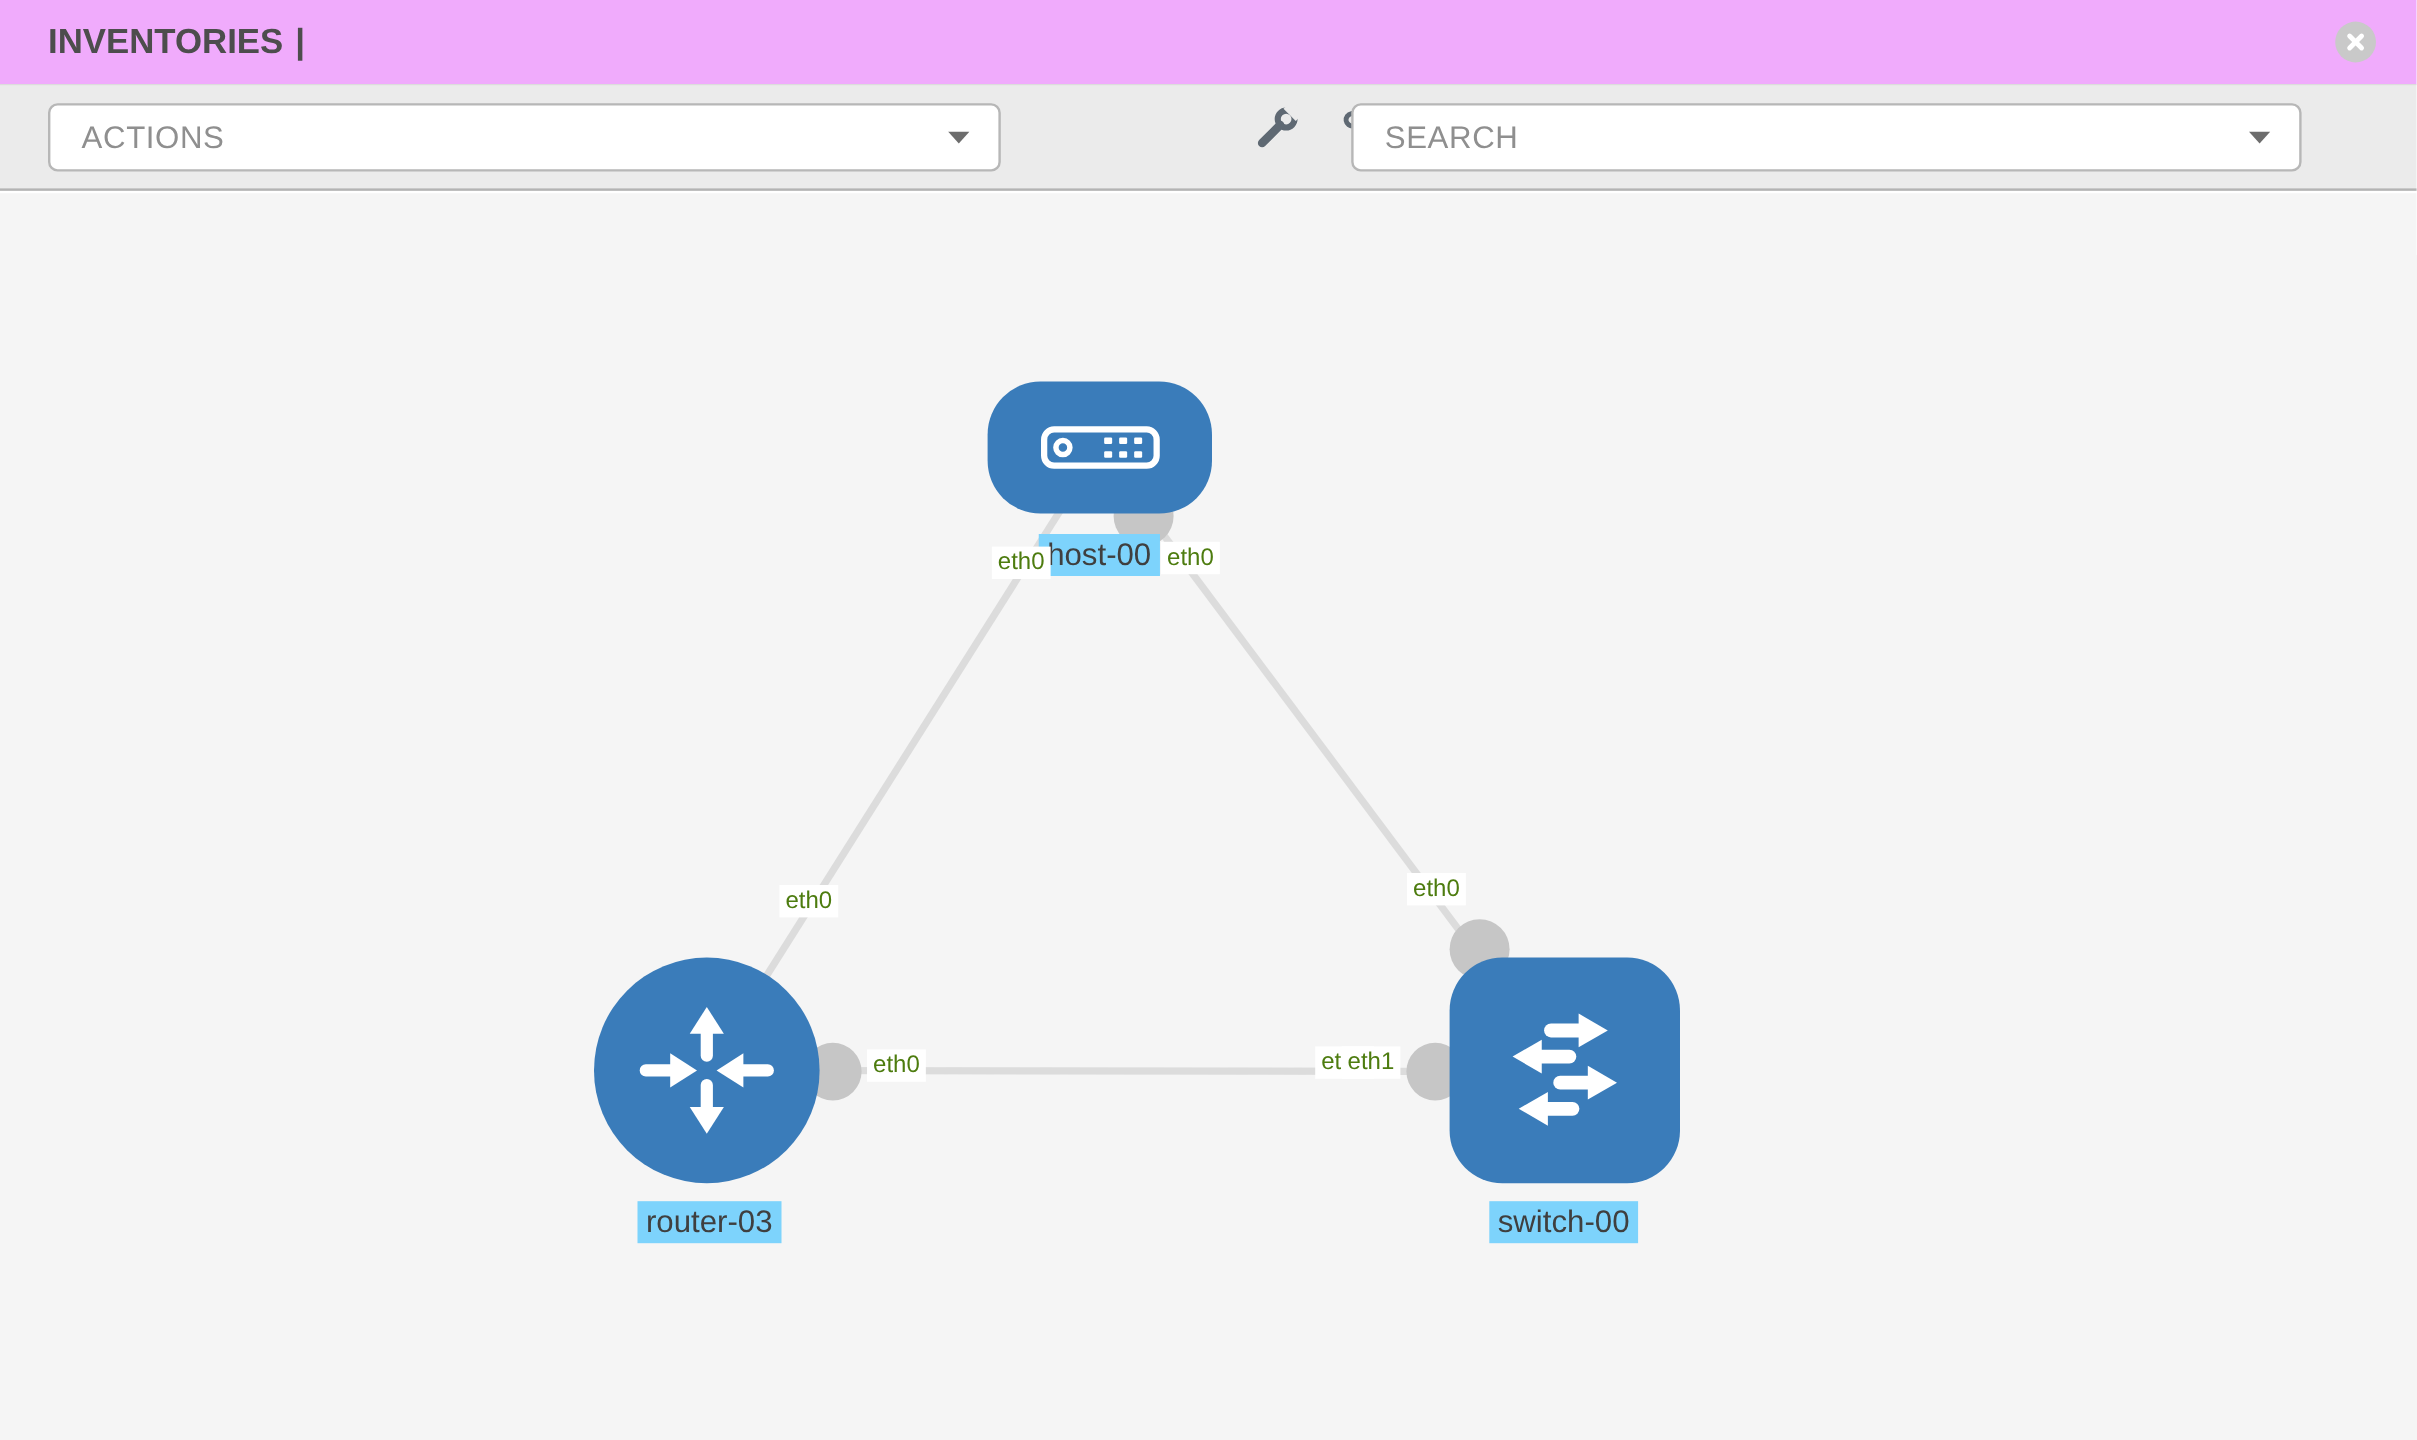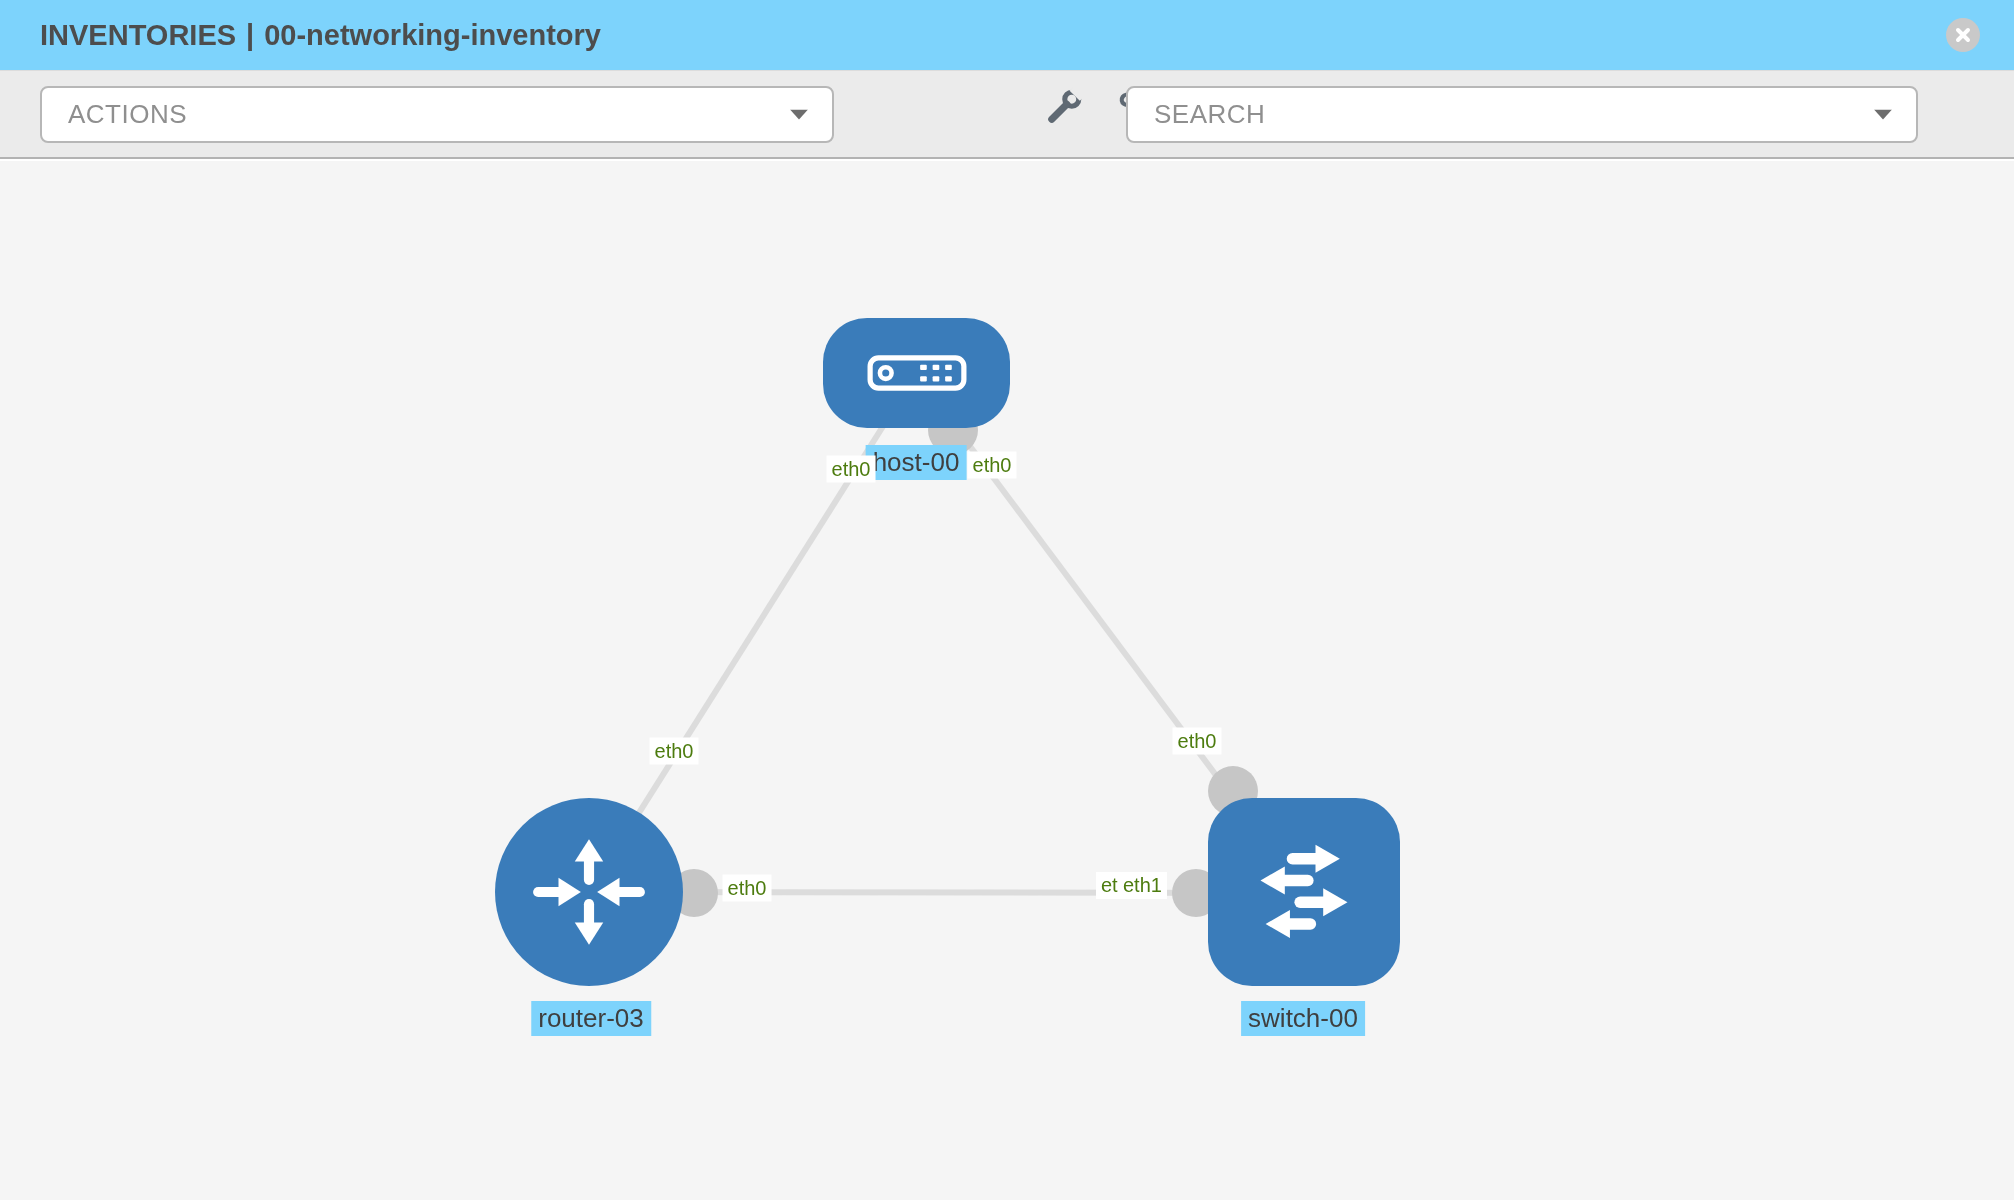--- a/index.html
+++ b/index.html
@@ -1,21 +1,21 @@
 <!DOCTYPE html>
 <html><head>
 <meta charset="utf-8">
 <style>
   * { margin:0; padding:0; box-sizing:border-box; }
   html,body { width:2014px; height:1200px; overflow:hidden; background:#fff;
               font-family:"Liberation Sans","DejaVu Sans",sans-serif; }
   .stage { position:relative; width:2014px; height:1200px; overflow:hidden; background:#fff; }
 
   
-  .hdr { position:absolute; left:0; top:0; width:2014px; height:70px; background:#7dd3fc; }
+  .hdr { position:absolute; left:0; top:0; width:2014px; height:70px; background:#f0abfc; }
   .hdr-title { position:absolute; left:40px; top:0; height:70px; display:flex; align-items:center;
                font-size:29px; font-weight:bold; color:#4d4d4d; }
   .hdr-title span { white-space:pre; }
   .hdr-sep { margin:0 10px; }
   .close-btn { position:absolute; left:1946px; top:18px; width:34px; height:34px; border-radius:50%;
                background:#c9c9c9; display:flex; align-items:center; justify-content:center; cursor:pointer; }
 
   
   .toolbar { position:absolute; left:0; top:70px; width:2014px; height:89px; background:#ebebeb;
              border-top:1px solid #dcdcdc; border-bottom:2px solid #b3b3b3; }
@@ -57,21 +57,20 @@
 </style>
 </head>
 <body>
 
 <div class="stage">
 
   <div class="hdr">
     <div class="hdr-title">
       <span>INVENTORIES</span>
       <span class="hdr-sep">|</span>
-      <span>00-networking-inventory</span>
     </div>
     <div class="close-btn">
       <svg width="18" height="18" viewBox="0 0 18 18">
         <line x1="4" y1="4" x2="14" y2="14" stroke="#ffffff" stroke-width="4" stroke-linecap="round"></line>
         <line x1="14" y1="4" x2="4" y2="14" stroke="#ffffff" stroke-width="4" stroke-linecap="round"></line>
       </svg>
     </div>
   </div>
 
   <div class="toolbar">

